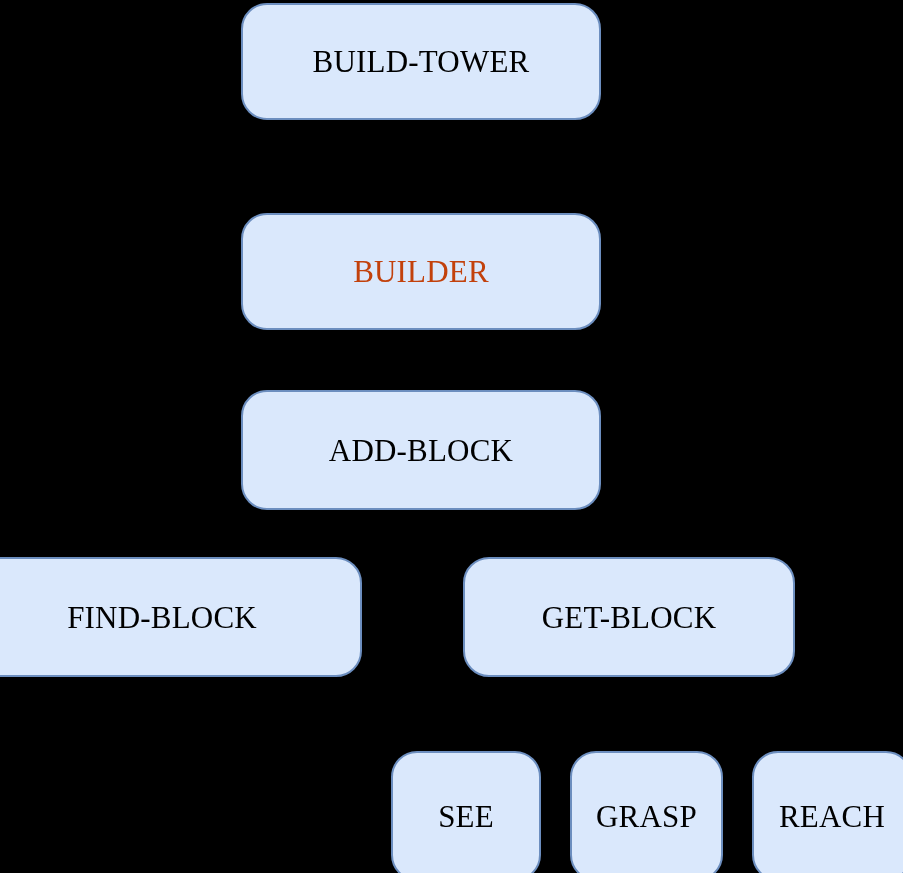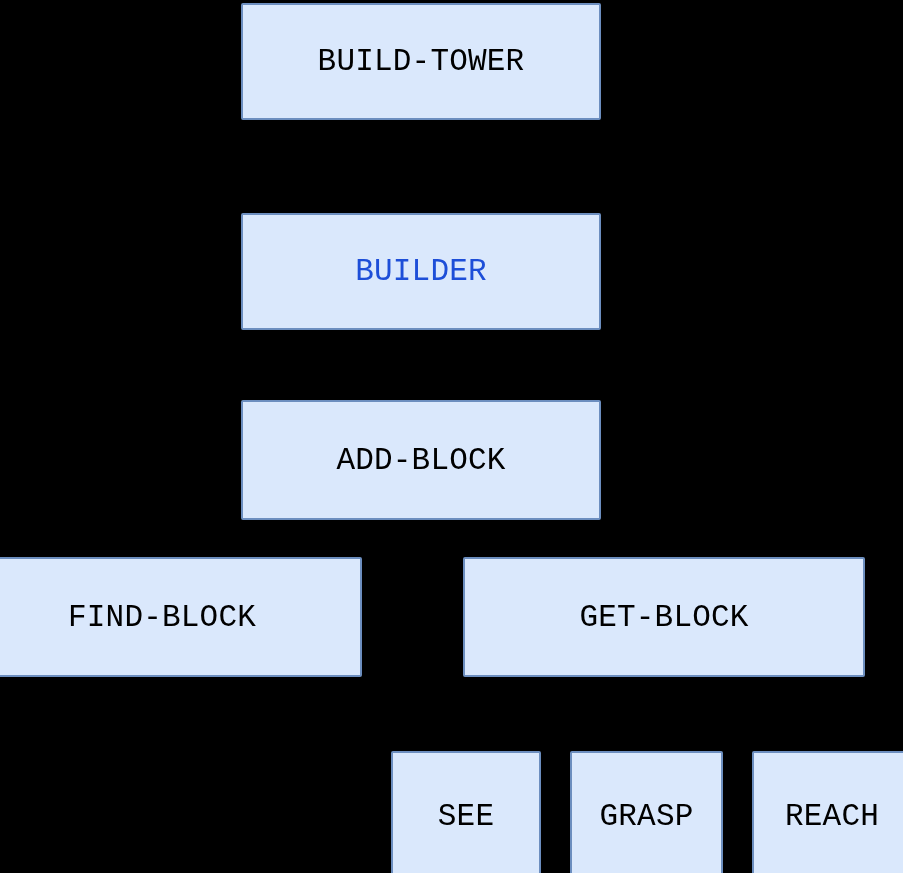--- a/index.html
+++ b/index.html
@@ -14,26 +14,26 @@
     height: 873px;
     background: #000000;
     overflow: hidden;
     font-family: "Liberation Sans", sans-serif;
   }
   .node {
     position: absolute;
     box-sizing: border-box;
     background: #dae8fc;
     border: 2px solid #6c8ebf;
-    border-radius: 2px;
+    border-radius: 26px;
     display: flex;
     align-items: center;
     justify-content: center;
     color: #000000;
-    font-family: Liberation Mono, monospace;
+    font-family: Liberation Serif, serif;
     font-size: 31px;
     font-weight: 400;
     letter-spacing: 0.2px;
     line-height: 1;
     white-space: nowrap;
     user-select: none;
   }
   .node-label {
     display: block;
     text-align: center;
@@ -50,30 +50,30 @@
     <div class="connector" style="left: 420px; top: 120px; width: 2px; height: 93px; background: rgb(0, 0, 0);"></div>
     <div class="connector" style="left: 420px; top: 330px; width: 2px; height: 60px; background: rgb(0, 0, 0);"></div>
     <div class="connector" style="left: 300px; top: 510px; width: 2px; height: 47px; background: rgb(0, 0, 0);"></div>
     <div class="connector" style="left: 541px; top: 510px; width: 2px; height: 47px; background: rgb(0, 0, 0);"></div>
     <div class="connector" style="left: 466px; top: 677px; width: 2px; height: 74px; background: rgb(0, 0, 0);"></div>
     <div class="connector" style="left: 646px; top: 677px; width: 2px; height: 74px; background: rgb(0, 0, 0);"></div>
     <div class="connector" style="left: 824px; top: 677px; width: 2px; height: 74px; background: rgb(0, 0, 0);"></div>
     <div class="node" style="left: 241px; top: 3px; width: 360px; height: 117px; background: rgb(218, 232, 252); border-color: rgb(108, 142, 191); color: rgb(0, 0, 0); font-size: 31px;">
       <span class="node-label">BUILD-TOWER</span>
     </div>
-    <div class="node" style="left: 241px; top: 213px; width: 360px; height: 117px; background: rgb(218, 232, 252); border-color: rgb(108, 142, 191); color: #1d4ed8; font-size: 31px;">
+    <div class="node" style="left: 241px; top: 213px; width: 360px; height: 117px; background: rgb(218, 232, 252); border-color: rgb(108, 142, 191); color: #c2410c; font-size: 31px;">
       <span class="node-label">BUILDER</span>
     </div>
-    <div class="node" style="left: 241px; top: 400px; width: 360px; height: 120px; background: rgb(218, 232, 252); border-color: rgb(108, 142, 191); color: rgb(0, 0, 0); font-size: 31px;">
+    <div class="node" style="left: 241px; top: 390px; width: 360px; height: 120px; background: rgb(218, 232, 252); border-color: rgb(108, 142, 191); color: rgb(0, 0, 0); font-size: 31px;">
       <span class="node-label">ADD-BLOCK</span>
     </div>
     <div class="node" style="left: -38px; top: 557px; width: 400px; height: 120px; background: rgb(218, 232, 252); border-color: rgb(108, 142, 191); color: rgb(0, 0, 0); font-size: 31px;">
       <span class="node-label">FIND-BLOCK</span>
     </div>
-    <div class="node" style="left: 463px; top: 557px; width: 402px; height: 120px; background: rgb(218, 232, 252); border-color: rgb(108, 142, 191); color: rgb(0, 0, 0); font-size: 31px;">
+    <div class="node" style="left: 463px; top: 557px; width: 332px; height: 120px; background: rgb(218, 232, 252); border-color: rgb(108, 142, 191); color: rgb(0, 0, 0); font-size: 31px;">
       <span class="node-label">GET-BLOCK</span>
     </div>
     <div class="node" style="left: 391px; top: 751px; width: 150px; height: 130px; background: rgb(218, 232, 252); border-color: rgb(108, 142, 191); color: rgb(0, 0, 0); font-size: 31px;">
       <span class="node-label">SEE</span>
     </div>
     <div class="node" style="left: 570px; top: 751px; width: 153px; height: 130px; background: rgb(218, 232, 252); border-color: rgb(108, 142, 191); color: rgb(0, 0, 0); font-size: 31px;">
       <span class="node-label">GRASP</span>
     </div>
     <div class="node" style="left: 752px; top: 751px; width: 160px; height: 130px; background: rgb(218, 232, 252); border-color: rgb(108, 142, 191); color: rgb(0, 0, 0); font-size: 31px;">
       <span class="node-label">REACH</span>

